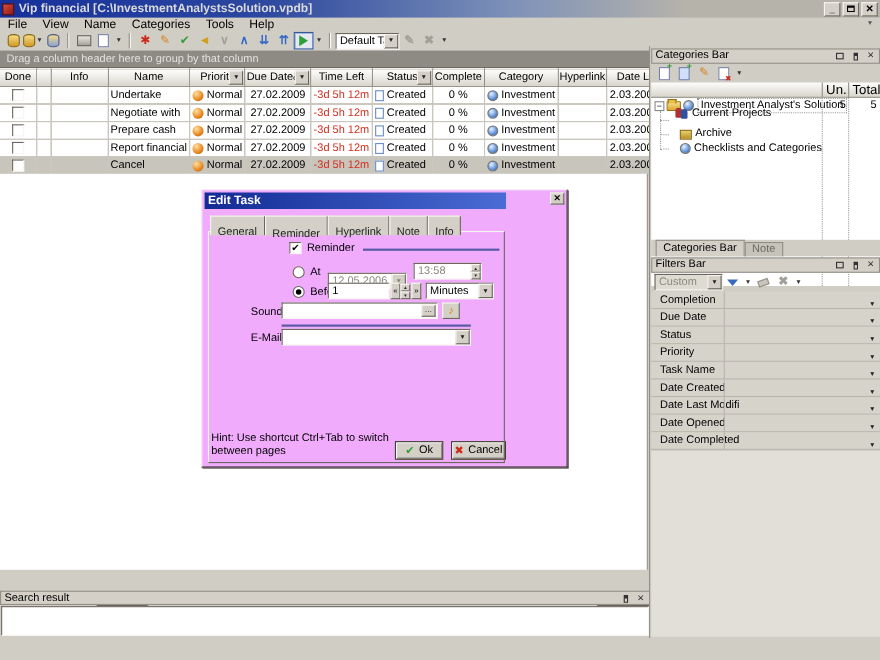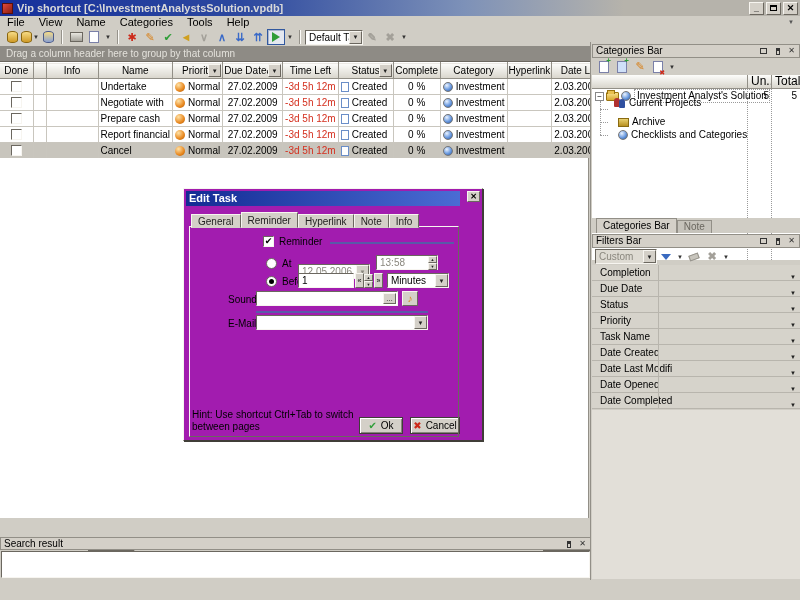--- a/index.html
+++ b/index.html
@@ -128,29 +128,29 @@
   .btab { height:13px; line-height:12px; padding:0 6px; font-size:10px; border:1px solid #928f87; border-bottom:none; background:#c6c3bb; color:#6a675f; }
   .btab.active { background:#d4d0c8; color:#000; height:15px; line-height:14px; }
   .filterrows { position:absolute; left:1px; width:208px; }
   .frow { position:absolute; left:0; width:208px; height:16px; font-size:10px; line-height:15px;
     border-bottom:1px solid #b8b5ad; background:#d6d3cb; }
   .frow .flabel { position:absolute; left:8px; top:0; }
   .frow .fsep { position:absolute; left:66px; top:0; height:16px; border-left:1px solid #b8b5ad; }
   .frow .farrow { position:absolute; right:4px; top:5px; font-size:6px; color:#222; }
 
   
-  .dialog { left:183px; top:172px; width:300px; height:253px; background:#a21caf;
-    border:1px solid; border-color:#f7f5f0 #403e38 #403e38 #f7f5f0; box-shadow:1px 1px 0 #403e38;margin-top:16px; }
+  .dialog { left:183px; top:172px; width:333px; height:253px; background:#f0abfc;
+    border:1px solid; border-color:#f7f5f0 #403e38 #403e38 #f7f5f0; box-shadow:1px 1px 0 #403e38; }
   .dlg-title { position:absolute; left:2px; top:2px; width:274px; height:15px;
     background:linear-gradient(90deg,#132b94,#4a6cd4); color:#fff; font-weight:bold; font-size:11px;
     line-height:15px; padding-left:3px; }
   .dlg-close { position:absolute; right:2px; top:2px; width:13px; height:11px; display:flex;
     align-items:center; justify-content:center; font-size:8px; font-weight:bold; }
   .dlg-tabs { position:absolute; left:7px; top:23px; display:flex; align-items:flex-end; z-index:3; }
-  .dtab { height:14px; line-height:13px; padding:0 6px; font-size:10px;
+  .dtab { height:14px; line-height:13px; padding:8px 6px; font-size:10px;
     border:1px solid; border-color:#f7f5f0 #6b675f transparent #f7f5f0; background:#d4d0c8; color:#222; }
   .dtab.active { height:16px; line-height:15px; font-weight:normal; border-bottom:1px solid #d4d0c8; }
   .dlg-page { position:absolute; left:5px; top:37px; width:270px; height:211px;
     border:1px solid; border-color:#f7f5f0 #6b675f #6b675f #f7f5f0; z-index:1; }
   .dlbl { position:absolute; font-size:10px; line-height:12px; }
   .navy-line { position:absolute; height:2px; background:#5a5aa8; }
   .radio { position:absolute; width:11px; height:11px; border-radius:50%; background:#fff;
     border:1px solid #6b675f; }
   .radio.on:before { content:""; position:absolute; left:2px; top:2px; width:5px; height:5px; border-radius:50%; background:#000; }
   .spinstack { display:flex; flex-direction:column; width:9px; height:13px; }
@@ -160,21 +160,21 @@
     border:1px solid; border-color:#f7f5f0 #6b675f #6b675f #f7f5f0; background:#d4d0c8; }
   .dlg-btn { position:absolute; height:17px; display:flex; align-items:center; justify-content:center;
     gap:4px; font-size:10px; border:1px solid #403e38;
     box-shadow:inset 1px 1px 0 #fff, inset -1px -1px 0 #86837b; background:#d4d0c8; }
 </style>
 </head>
 <body>
 
 <div class="abs titlebar">
   <div class="app-icon"></div>
-  <div class="title-text">Vip shortcut [C:\InvestmentAnalystsSolution.vpdb]</div>
+  <div class="title-text">Vip financial [C:\InvestmentAnalystsSolution.vpdb]</div>
   <div class="win-btns">
     <div class="win-btn raised">_</div>
     <div class="win-btn raised">
         <span class="restore-glyph"></span>
       </div>
     <div class="win-btn raised">✕</div>
   </div>
 </div>
 
 <div class="abs menubar">

